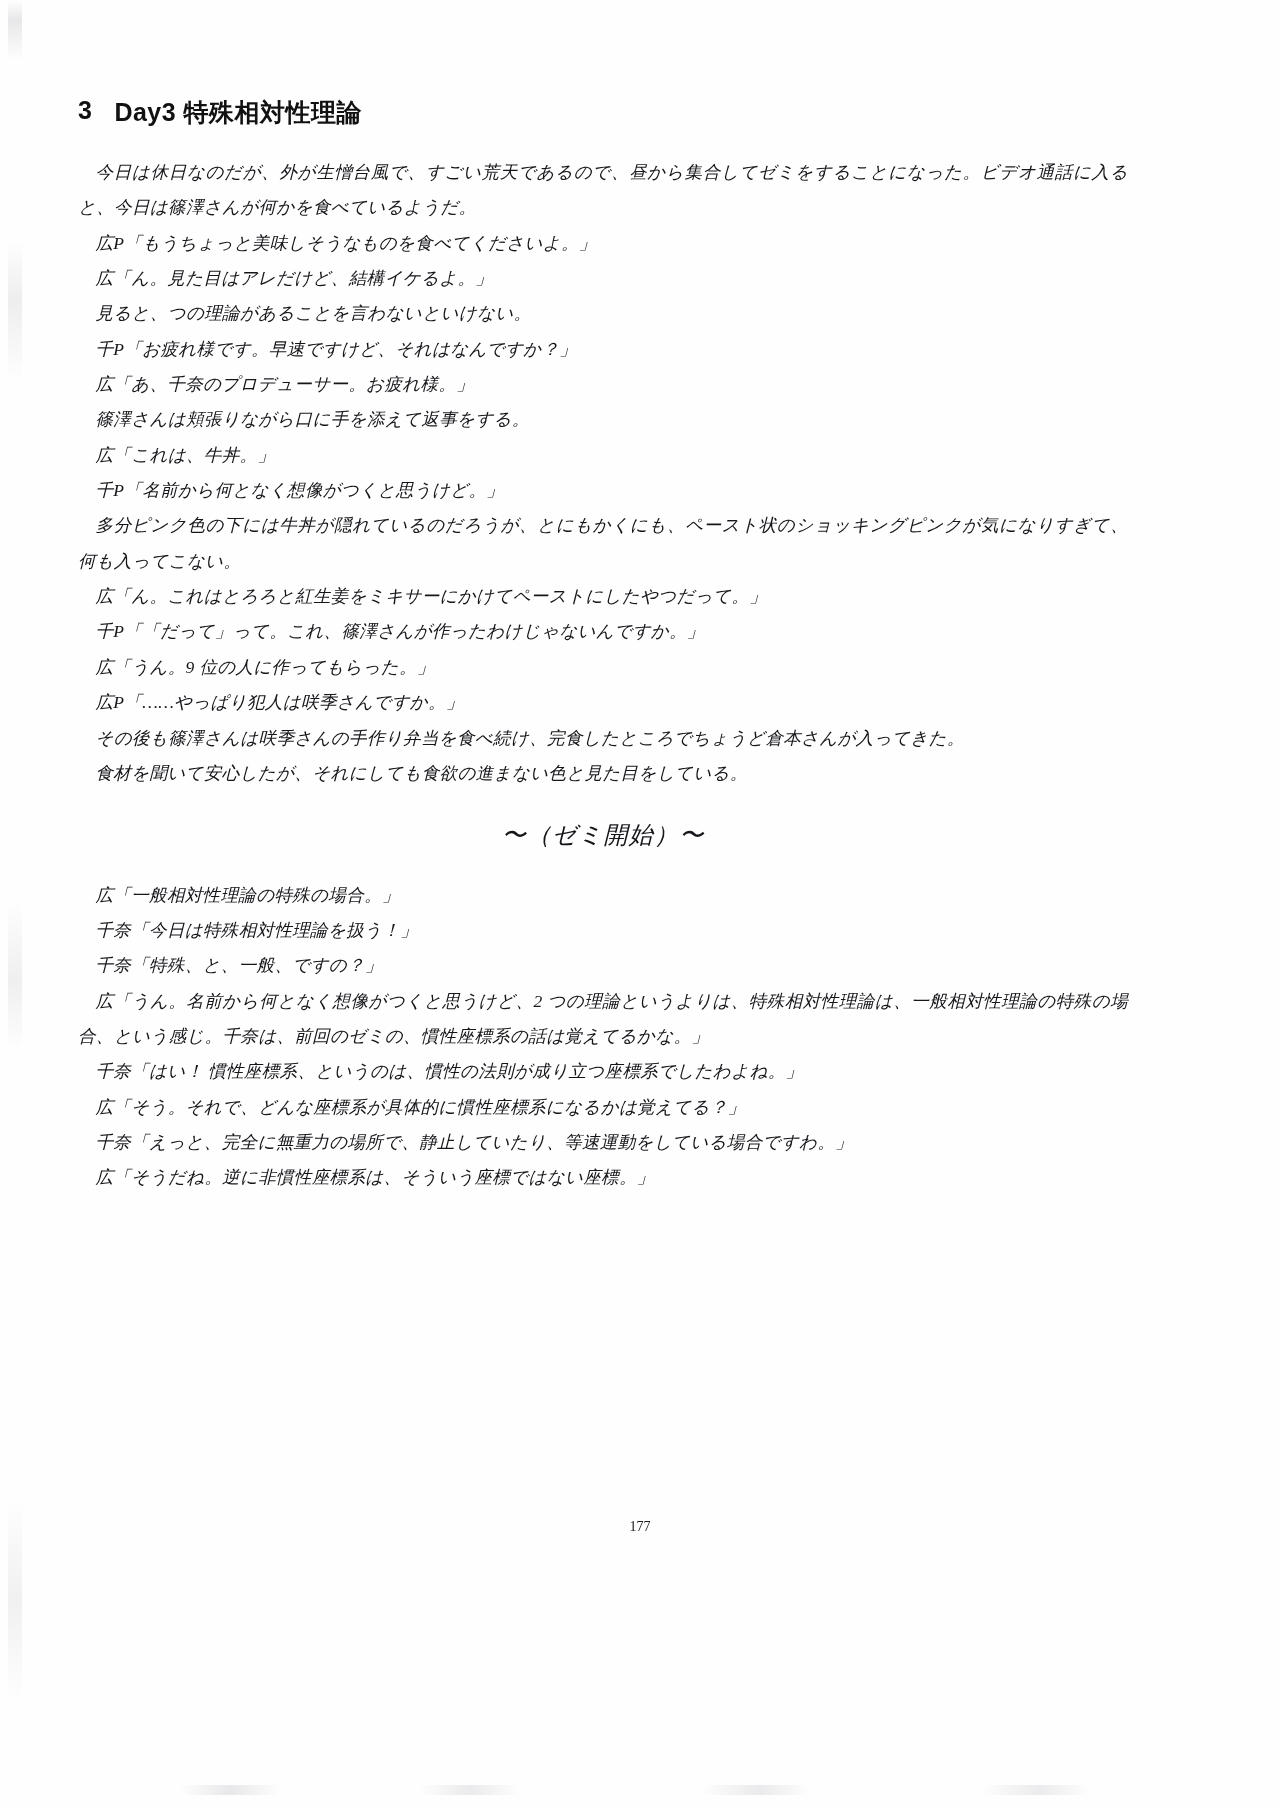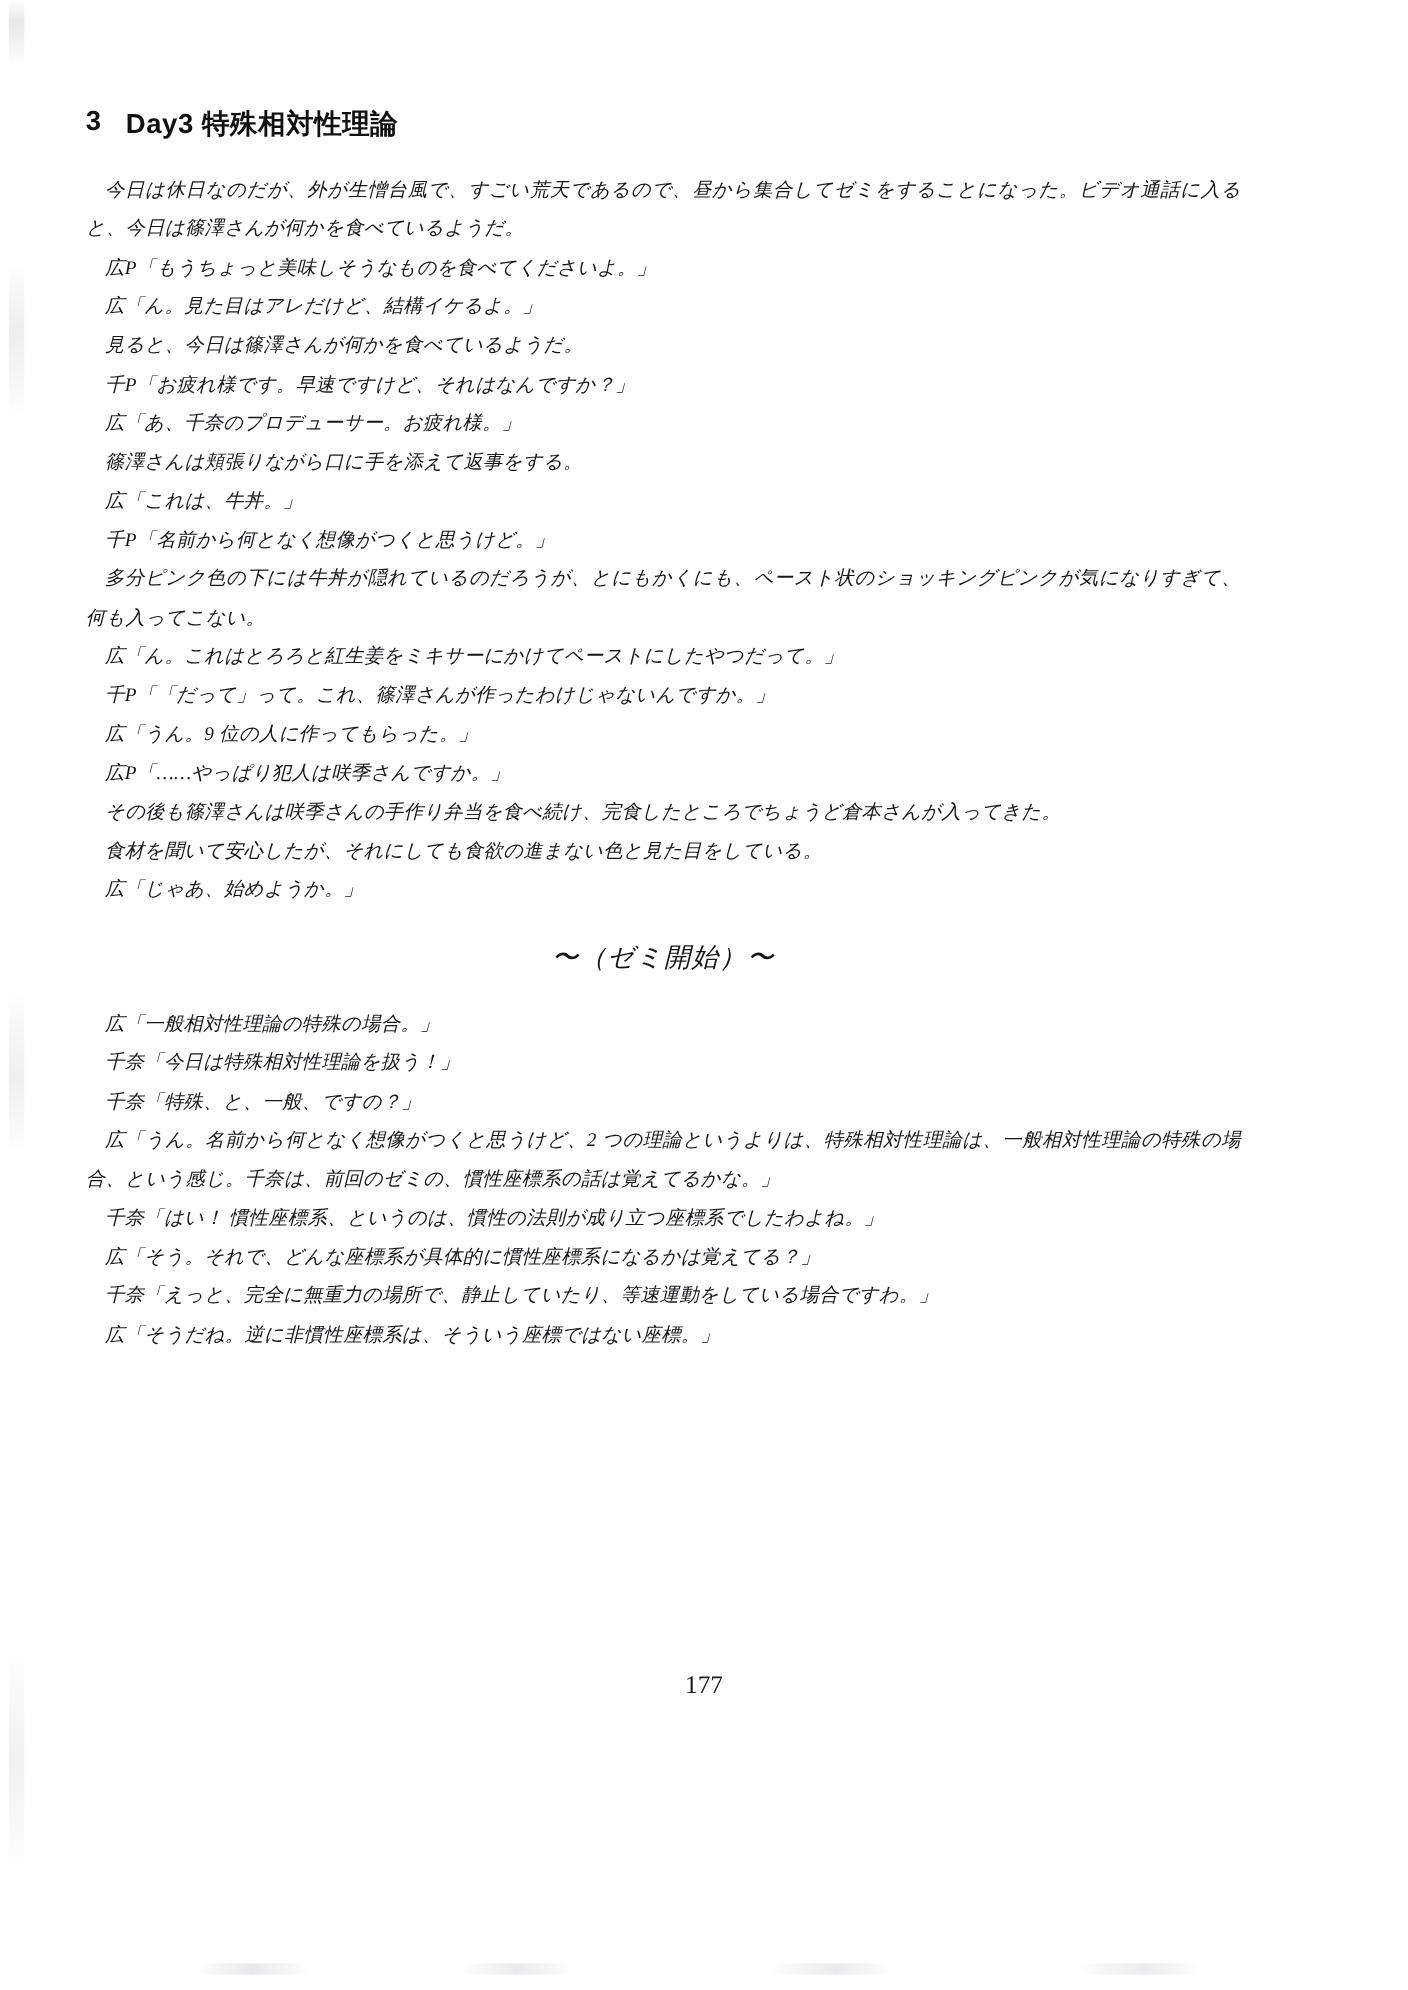--- a/index.html
+++ b/index.html
@@ -107,21 +107,21 @@
     font-size: 24px;
     letter-spacing: 0.05em;
   }
 
   .page-number {
     position: absolute;
     left: 0;
     top: 1519px;
     width: 1280px;
     text-align: center;
-    font-size: 23px;
+    font-size: 14px;
     font-family: "Liberation Serif", "DejaVu Serif", serif;
     color: #1a1a1a;
   }
 </style>
 </head>
 <body>
 
 <div class="page">
   <div class="scan-edge"></div>
   <div class="scan-bottom"></div>
@@ -130,34 +130,33 @@
 
     <h2 class="section-heading">
       <span class="num">3</span>
       <span class="ttl">Day3 特殊相対性理論</span>
     </h2>
 
     <div class="body-text">
       <p class="para">今日は休日なのだが、外が生憎台風で、すごい荒天であるので、昼から集合してゼミをすることになった。ビデオ通話に入ると、今日は篠澤さんが何かを食べているようだ。</p>
       <p class="para">広P「もうちょっと美味しそうなものを食べてくださいよ。」</p>
       <p class="para">広「ん。見た目はアレだけど、結構イケるよ。」</p>
-      <p class="para">見ると、今日は篠澤さんが何かを食べているようだ。</p>
+      <p class="para">見ると、つの理論があることを言わないといけない。</p>
       <p class="para">千P「お疲れ様です。早速ですけど、それはなんですか？」</p>
       <p class="para">広「あ、千奈のプロデューサー。お疲れ様。」</p>
       <p class="para">篠澤さんは頬張りながら口に手を添えて返事をする。</p>
       <p class="para">広「これは、牛丼。」</p>
       <p class="para">千P「名前から何となく想像がつくと思うけど。」</p>
       <p class="para">多分ピンク色の下には牛丼が隠れているのだろうが、とにもかくにも、ペースト状のショッキングピンクが気になりすぎて、何も入ってこない。</p>
       <p class="para">広「ん。これはとろろと紅生姜をミキサーにかけてペーストにしたやつだって。」</p>
       <p class="para">千P「「だって」って。これ、篠澤さんが作ったわけじゃないんですか。」</p>
       <p class="para">広「うん。9 位の人に作ってもらった。」</p>
       <p class="para">広P「……やっぱり犯人は咲季さんですか。」</p>
       <p class="para">その後も篠澤さんは咲季さんの手作り弁当を食べ続け、完食したところでちょうど倉本さんが入ってきた。</p>
       <p class="para">食材を聞いて安心したが、それにしても食欲の進まない色と見た目をしている。</p>
-      <p class="para">広「じゃあ、始めようか。」</p>
 
       <p class="scene-break">〜（ゼミ開始）〜</p>
 
       <p class="para">広「一般相対性理論の特殊の場合。」</p>
       <p class="para">千奈「今日は特殊相対性理論を扱う！」</p>
       <p class="para">千奈「特殊、と、一般、ですの？」</p>
       <p class="para">広「うん。名前から何となく想像がつくと思うけど、2 つの理論というよりは、特殊相対性理論は、一般相対性理論の特殊の場合、という感じ。千奈は、前回のゼミの、慣性座標系の話は覚えてるかな。」</p>
       <p class="para">千奈「はい！ 慣性座標系、というのは、慣性の法則が成り立つ座標系でしたわよね。」</p>
       <p class="para">広「そう。それで、どんな座標系が具体的に慣性座標系になるかは覚えてる？」</p>
       <p class="para">千奈「えっと、完全に無重力の場所で、静止していたり、等速運動をしている場合ですわ。」</p>

